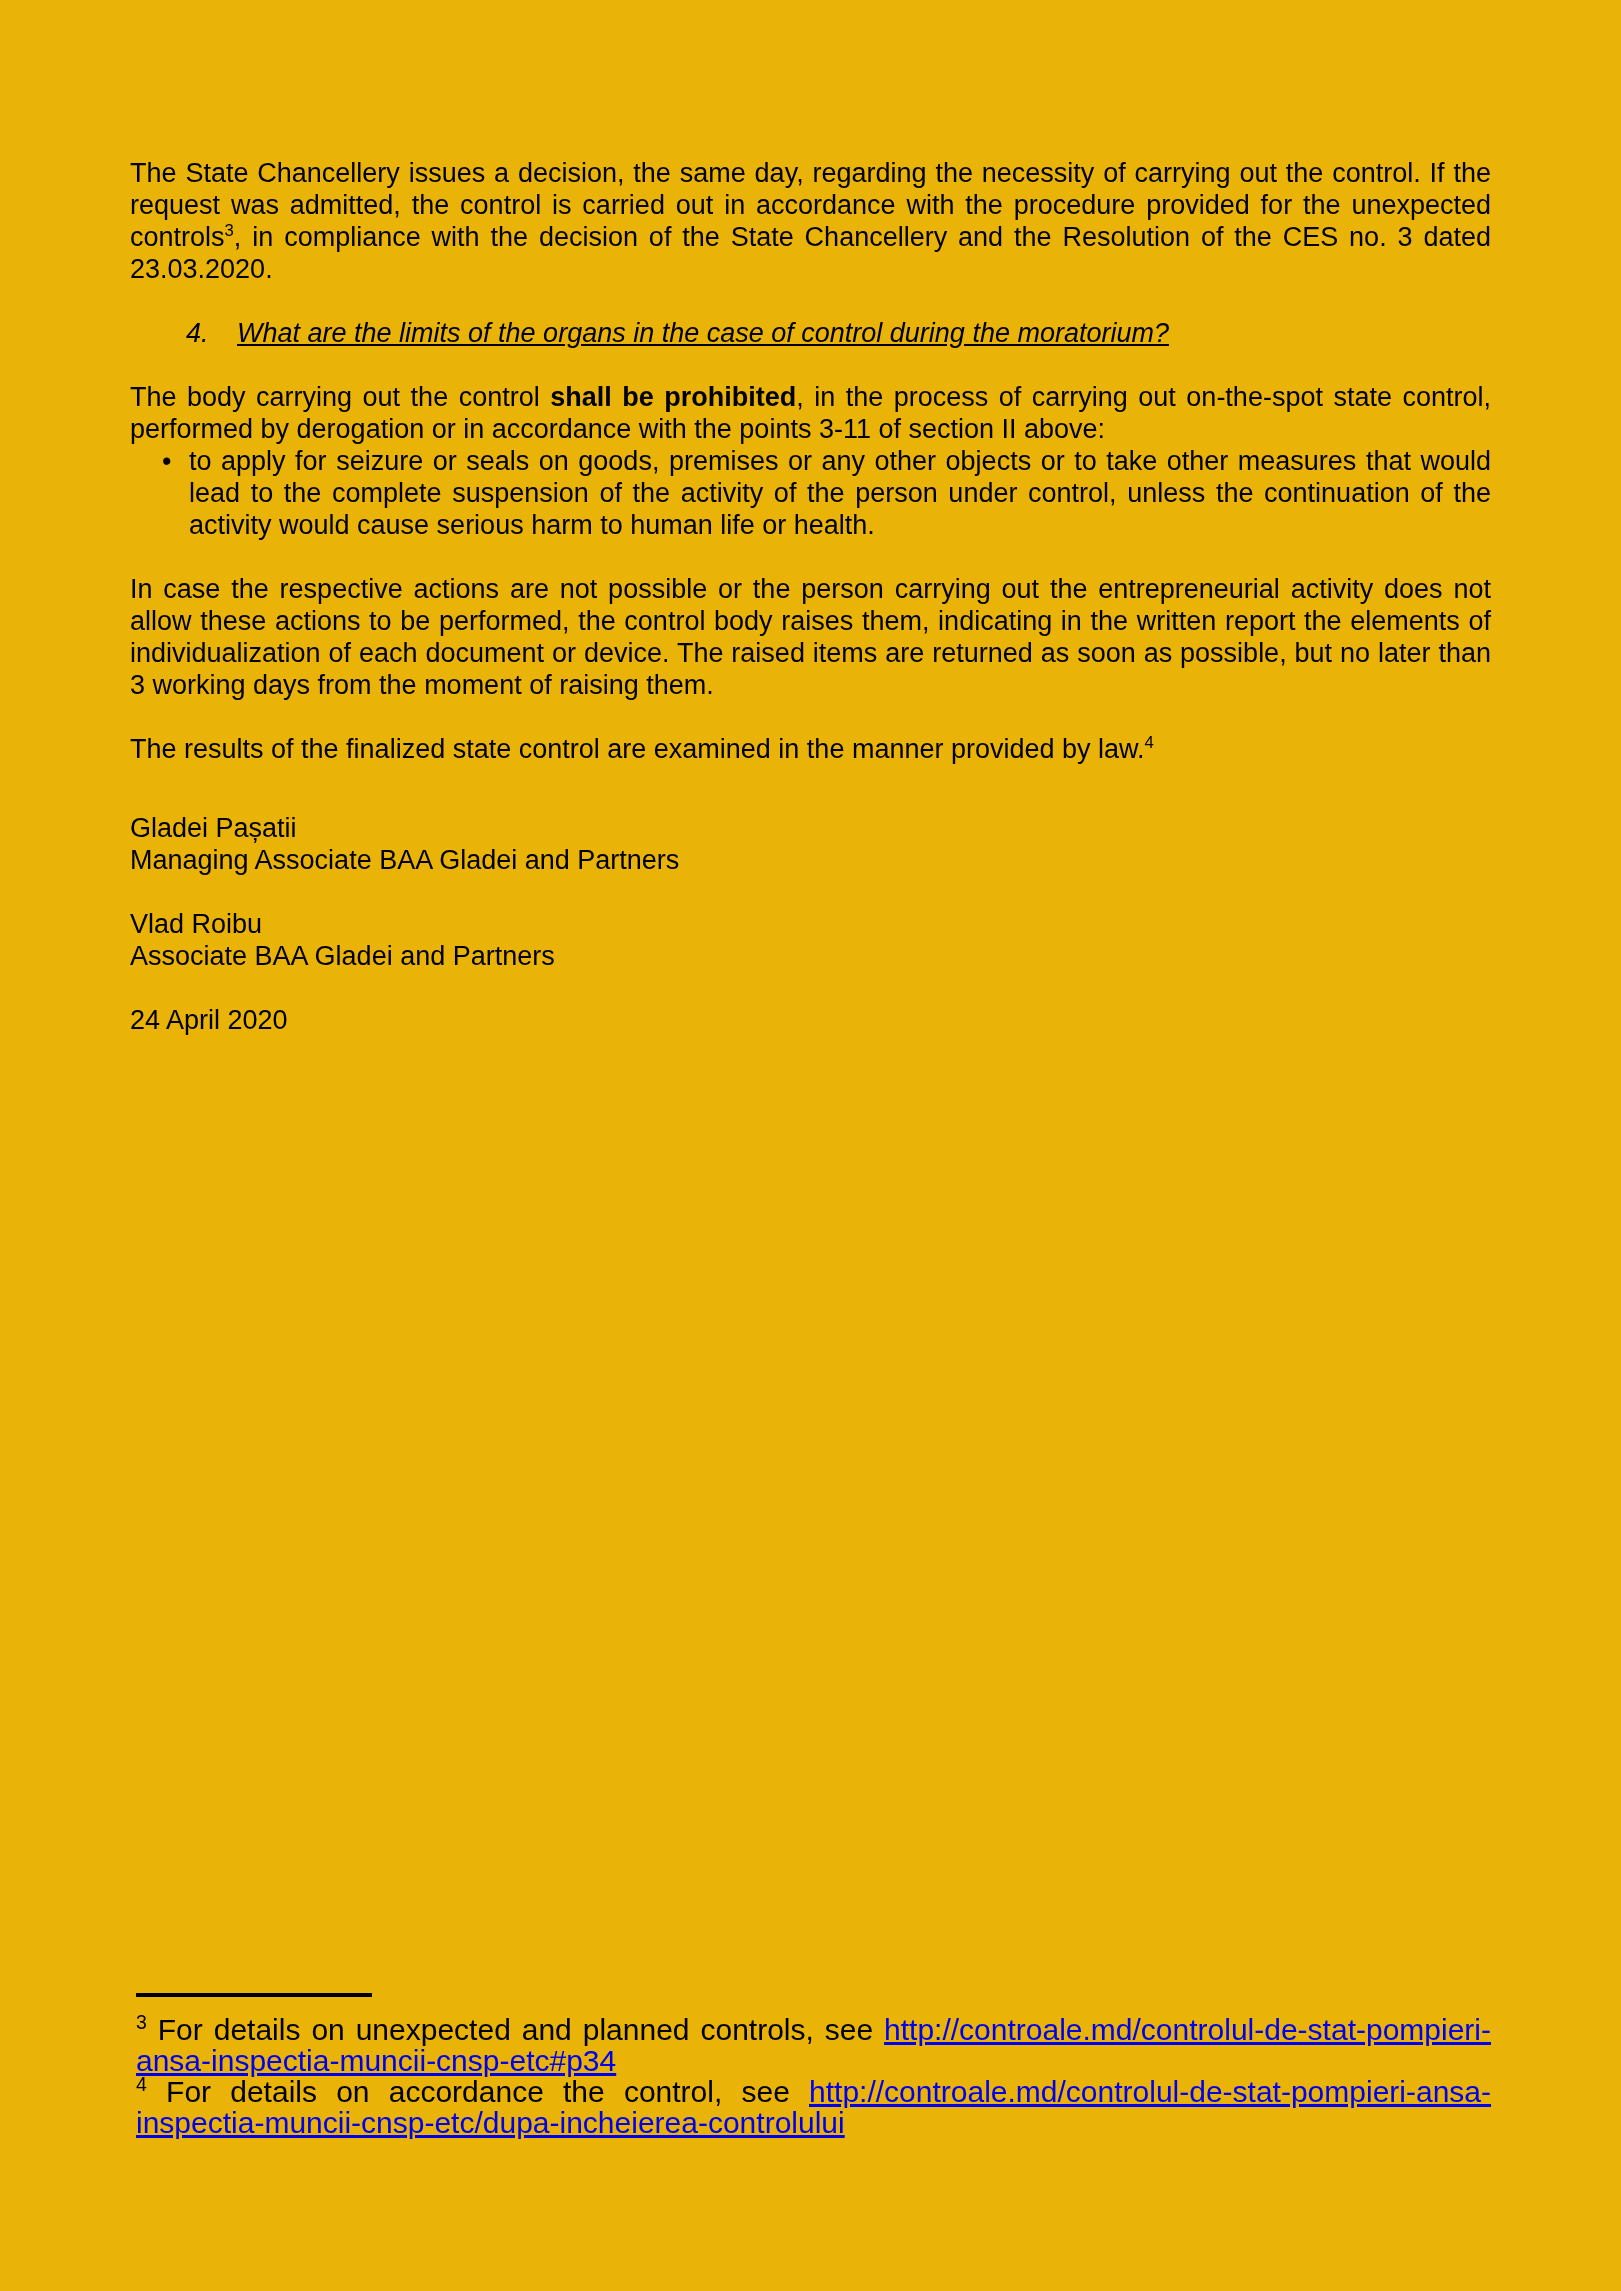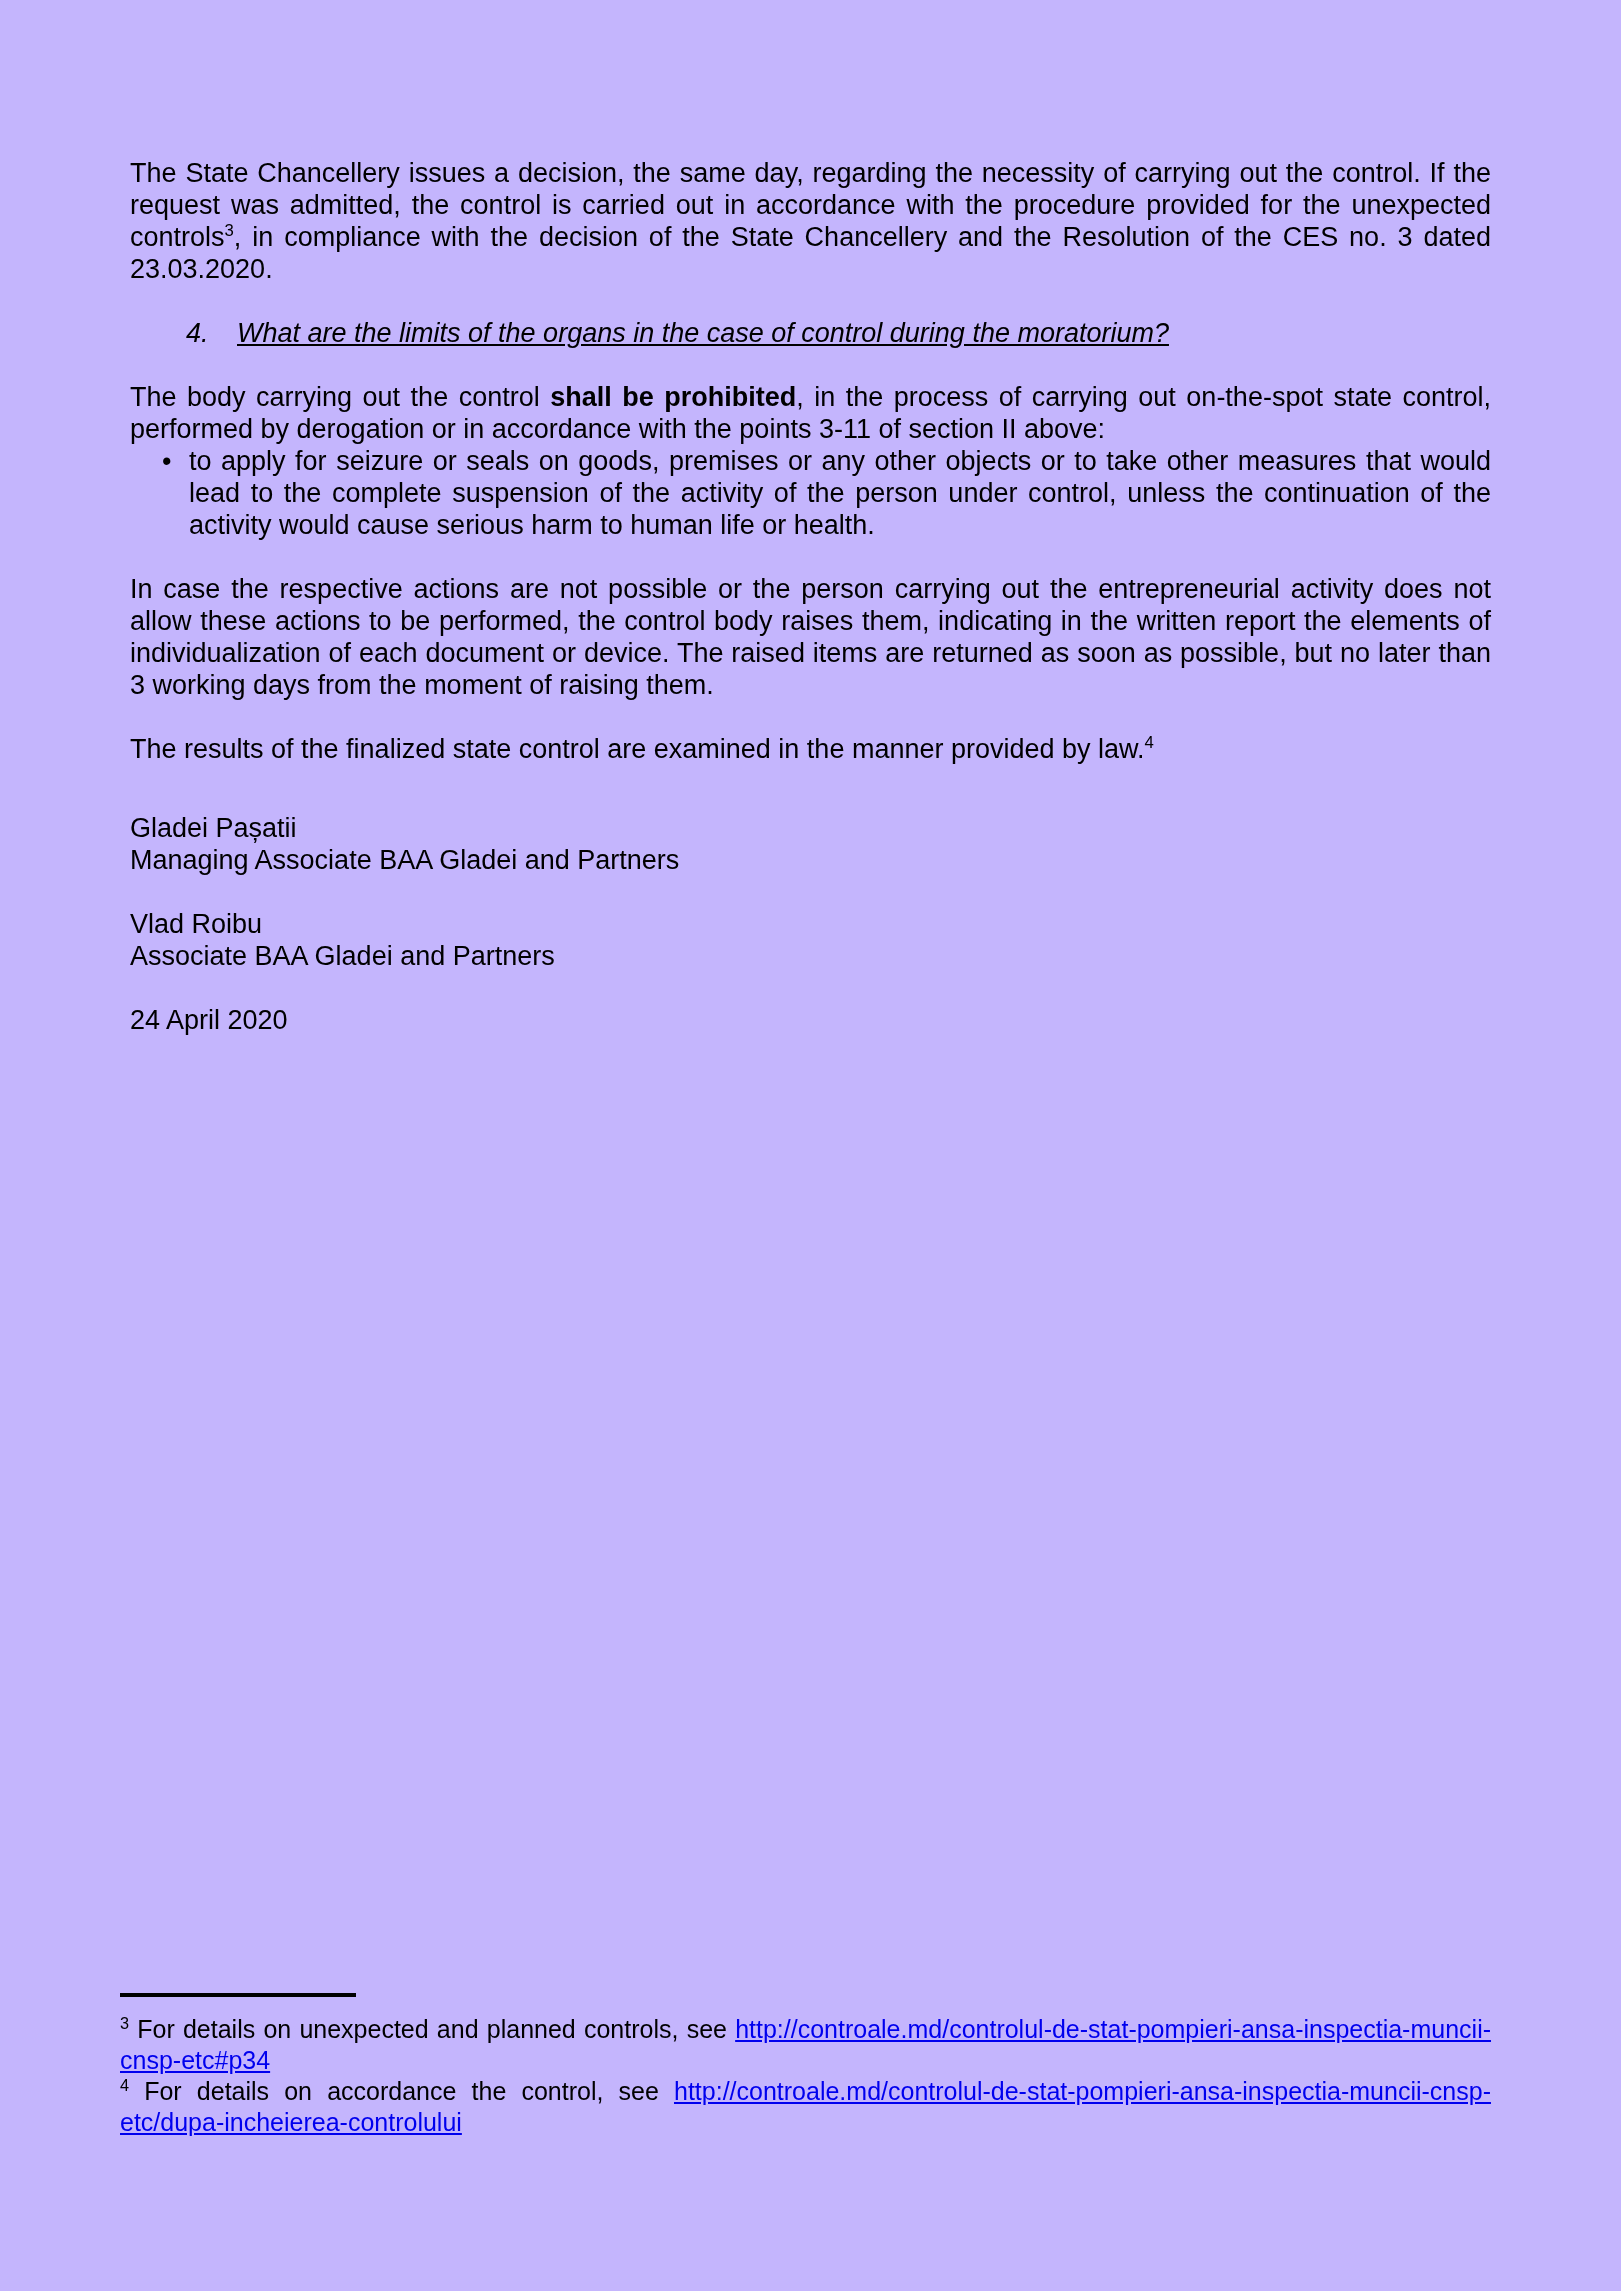--- a/index.html
+++ b/index.html
@@ -4,21 +4,21 @@
 <style>
   html, body {
     margin: 0;
     padding: 0;
     background: #ffffff;
   }
   .sheet {
     position: relative;
     width: 1621px;
     height: 2292px;
-    background: #c4b5fd;
+    background: #eab308;
     color: #000000;
     font-family: "Liberation Sans", "DejaVu Sans", sans-serif;
     font-size: 27px;
     line-height: 32px;
     overflow: hidden;
   }
   .content {
     position: absolute;
     left: 130px;
     right: 130px;
@@ -61,24 +61,24 @@
     position: absolute;
     left: 32px;
     top: 0;
   }
   .results-para { margin: 0 0 47px 0; text-align: justify; }
   .sig-block { margin: 0 0 32px 0; }
   .sig-line { white-space: nowrap; }
   .date-line { margin-top: 25.5px; }
   .footnotes {
     position: absolute;
-    left: 120px;
+    left: 136px;
     right: 130px;
     top: 1993px;
-    font-size: 25px;
+    font-size: 30px;
     line-height: 31px;
   }
   .fnrule {
     width: 236px;
     height: 3.9px;
     background: #000000;
     margin: 0 0 16.7px 0;
   }
   .fn {
     margin: 0;

